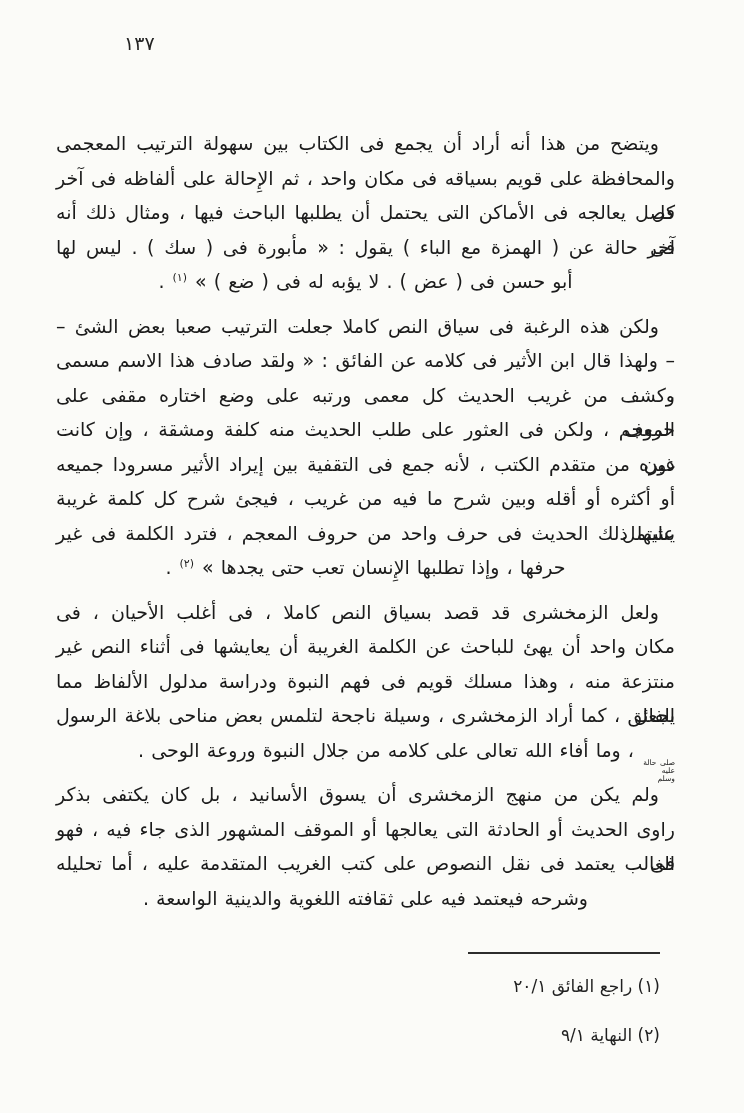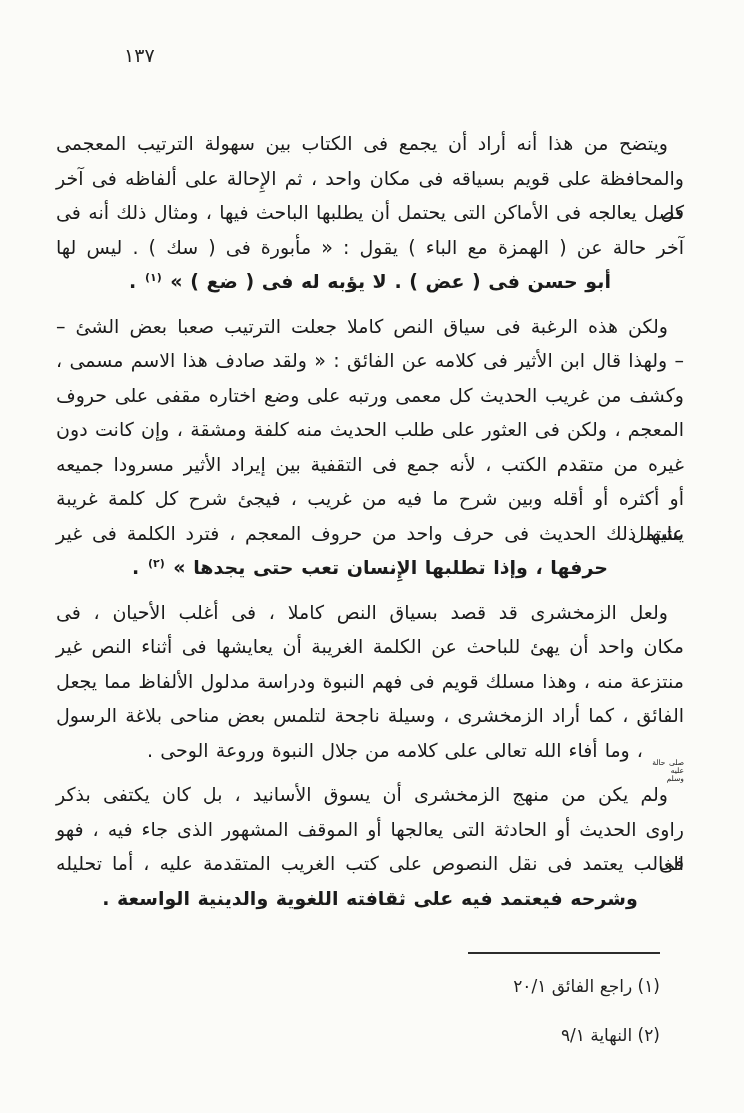--- a/index.html
+++ b/index.html
@@ -7,45 +7,45 @@
   body {
     width: 744px; height: 1113px;
     background: #fbfbf8;
     color: #1b1b1b;
     font-family: "DejaVu Sans", sans-serif;
     position: relative;
     overflow: hidden;
   }
   .page-number {
     position: absolute;
-    top: 44px; left: 124px;
+    top: 32px; left: 124px;
     font-size: 19px;
     letter-spacing: 2px;
     color: #222;
   }
   .text-block {
     position: absolute;
     top: 126px; right: 52px;
     width: 636px;
     direction: rtl;
     unicode-bidi: embed;
     font-size: 19px;
   }
-  .para { margin: 0 8px 10px 0; }
+  .para { margin: 0 17px 10px 0; }
   .line {
     line-height: 34.5px;
     height: 34.5px;
     overflow: visible;
     text-align: justify;
     text-align-last: justify;
     word-spacing: 1px;
   }
   .line.first { text-indent: 16px; }
   .line.last { text-align: right; text-align-last: right; }
-  .line.last.center { text-align: center; text-align-last: center; font-weight: bold; }
+  .line.last.center { text-align: center; text-align-last: center; }
   .line.last.right { text-align: right; text-align-last: right; }
   sup.fnref {
     font-size: 11px;
     line-height: 0;
     vertical-align: 7px;
     margin: 0 1px;
   }
   .honorific {
     display: inline-flex;
     flex-direction: column;

